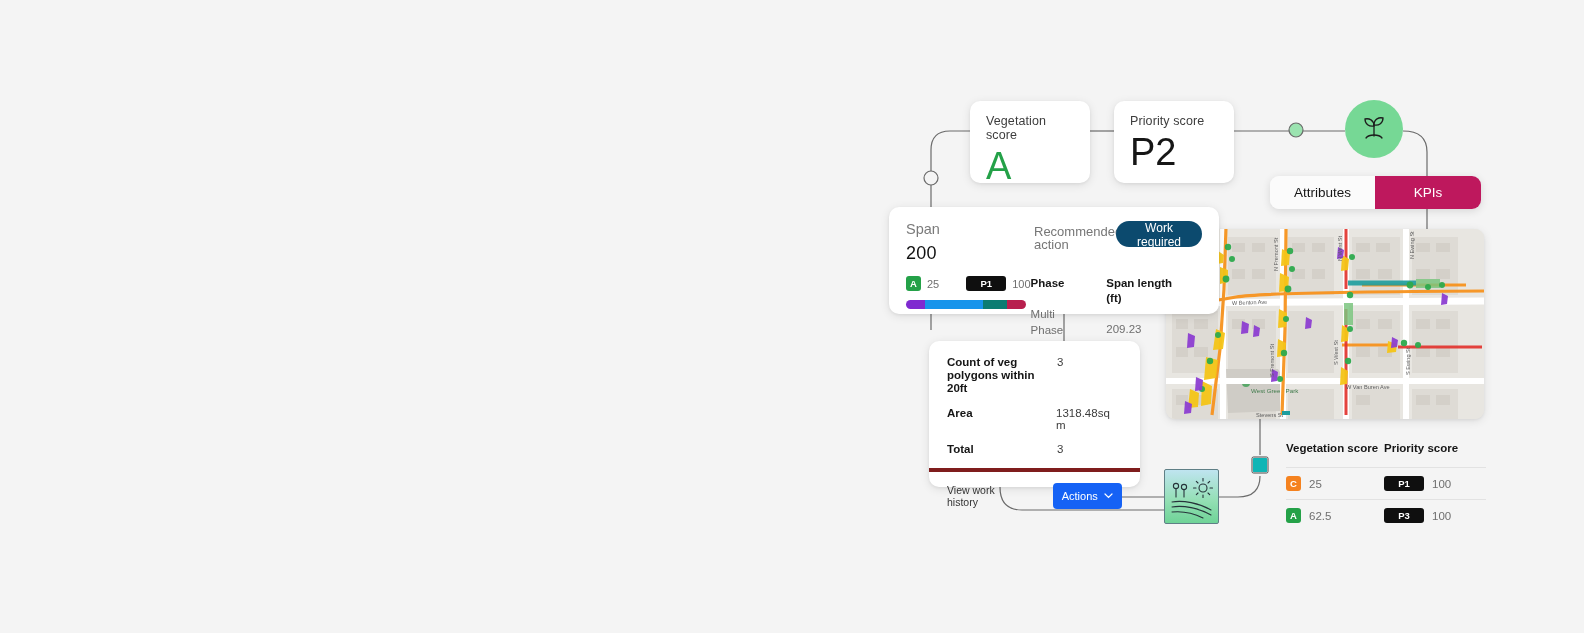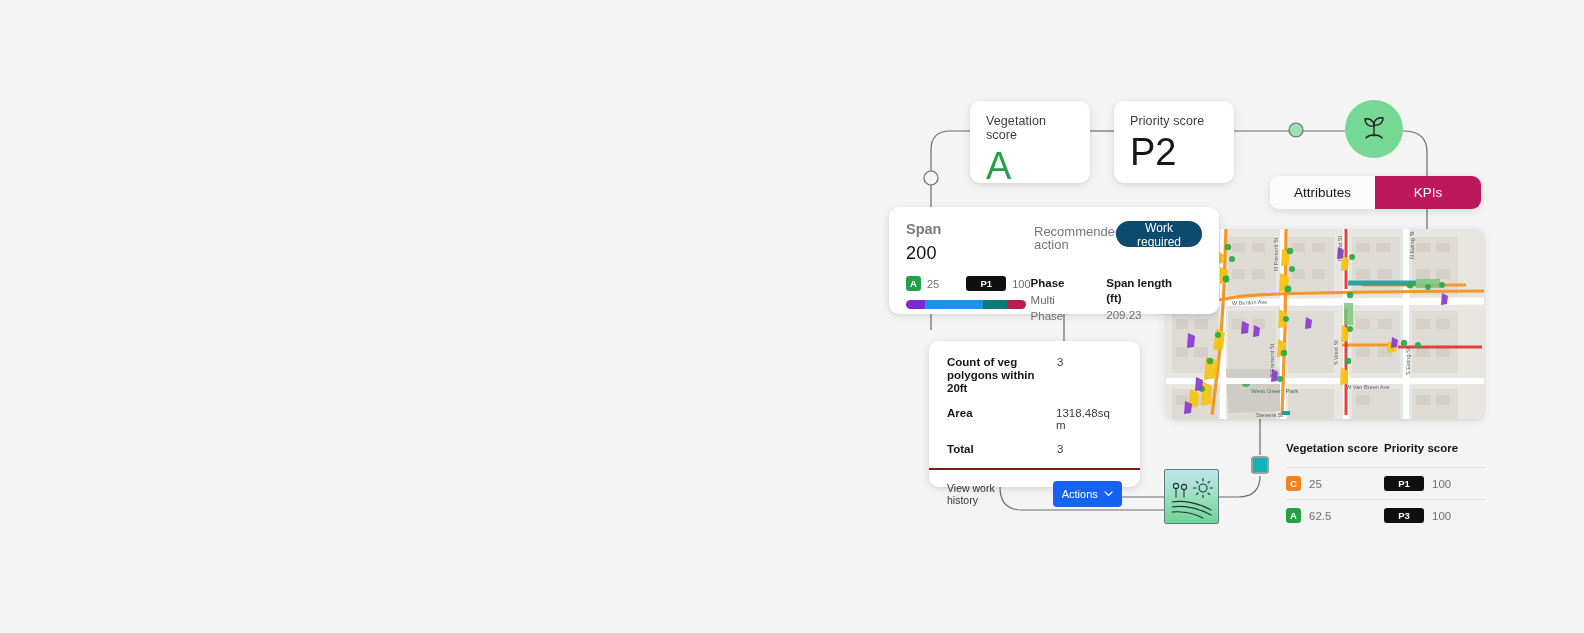--- a/index.html
+++ b/index.html
@@ -47,21 +47,21 @@
   #plant-badge {
     position: absolute; left: 1345px; top: 100px;
     width: 58px; height: 58px; border-radius: 50%;
     background: #76d895; display: flex; align-items: center; justify-content: center;
   }
 
   
   #span-card { left: 889px; top: 207px; width: 330px; height: 107px; padding: 14px 17px 0 17px; }
   .span-top { display: flex; }
   .span-left { width: 128px; }
-  .span-title { font-size: 14.5px; color: #7a7a7a; line-height: 17px; font-weight: bold; }
+  .span-title { font-size: 14.5px; color: #7a7a7a; line-height: 17px; }
   .span-number { font-size: 18px; color: #121212; line-height: 29px; margin-top: 1px; letter-spacing: .2px; }
   .span-right { flex: 1; display: flex; align-items: flex-start; }
   .rec-action { font-size: 13px; color: #767676; line-height: 12.5px; width: 76px; padding-top: 5px; }
   .work-btn {
     background: #0c4a6e; color: #fff; border: none; border-radius: 18px;
     height: 26px; padding: 0 16px; font-size: 12px;
     font-family: "Liberation Sans", sans-serif; cursor: pointer; margin-left: 6px;
   }
   .span-mid { display: flex; margin-top: 8px; }
   .span-mid-left { width: 128px; }
@@ -80,30 +80,30 @@
   .grad-bar {
     margin-top: 9px; height: 9px; width: 120px; border-radius: 5px;
     background: linear-gradient(to right,
       #7f2ad0 0%, #7f2ad0 16%,
       #1794eb 16%, #1794eb 64%,
       #0b7c72 64%, #0b7c72 84%,
       #b81f4e 84%, #b81f4e 100%);
   }
   .kv { margin-right: 26px; }
   .kv-k { font-size: 11.5px; font-weight: bold; color: #161616; line-height: 15px; }
-  .kv-v { font-size: 11.5px; color: #6f6f6f; line-height: 16px; margin-top: 1px; }
+  .kv-v { font-size: 11.5px; color: #6f6f6f; line-height: 16px; margin-top: 15px; }
 
   
   #metrics-card { left: 929px; top: 341px; width: 211px; height: 146px; }
   .metrics-body { padding: 15px 18px 0 18px; }
   .metric-row { display: flex; align-items: flex-start; margin-bottom: 12px; }
   .metric-k { font-size: 11.5px; font-weight: bold; color: #161616; width: 110px; line-height: 13px; }
   .metric-v { font-size: 11.5px; color: #3d3d3d; }
   .metrics-foot {
-    border-top: 2px solid #7f1d1d; margin-top: 3px; padding: 11px 18px 0 18px;
+    border-top: 4px solid #7f1d1d; margin-top: 3px; padding: 11px 18px 0 18px;
     display: flex; align-items: center; justify-content: space-between;
   }
   .link-text { font-size: 10.5px; color: #333; cursor: pointer; }
   .actions-btn {
     background: #1562f5; color: #fff; border: none; border-radius: 4px;
     width: 78px; height: 26px; font-size: 11px; cursor: pointer;
     font-family: "Liberation Sans", sans-serif;
     display: flex; align-items: center; justify-content: space-between; padding: 0 9px; margin-left: 36px;
   }
 

